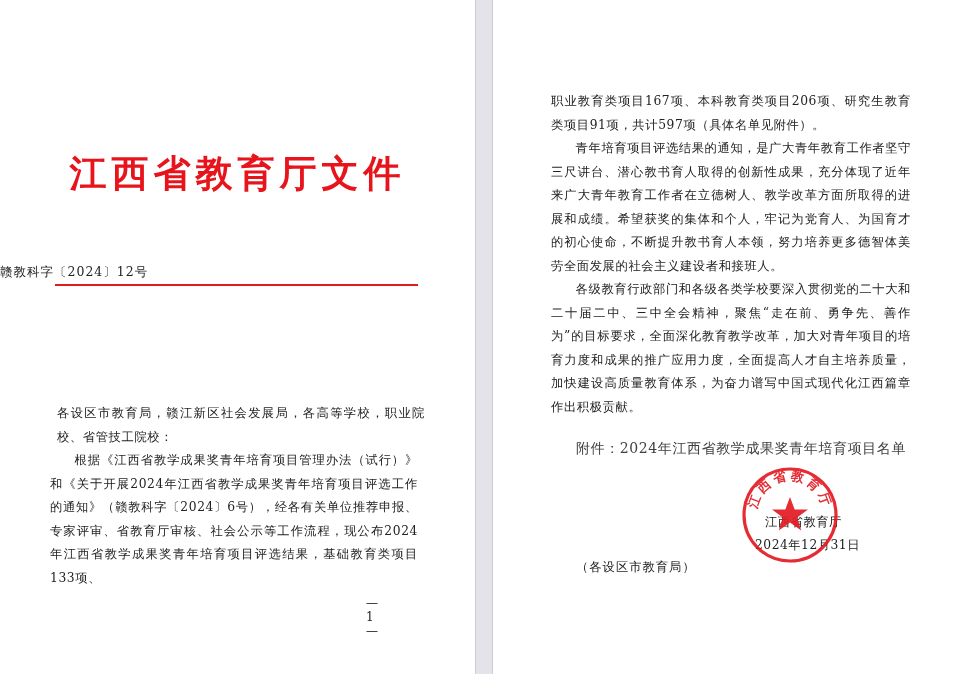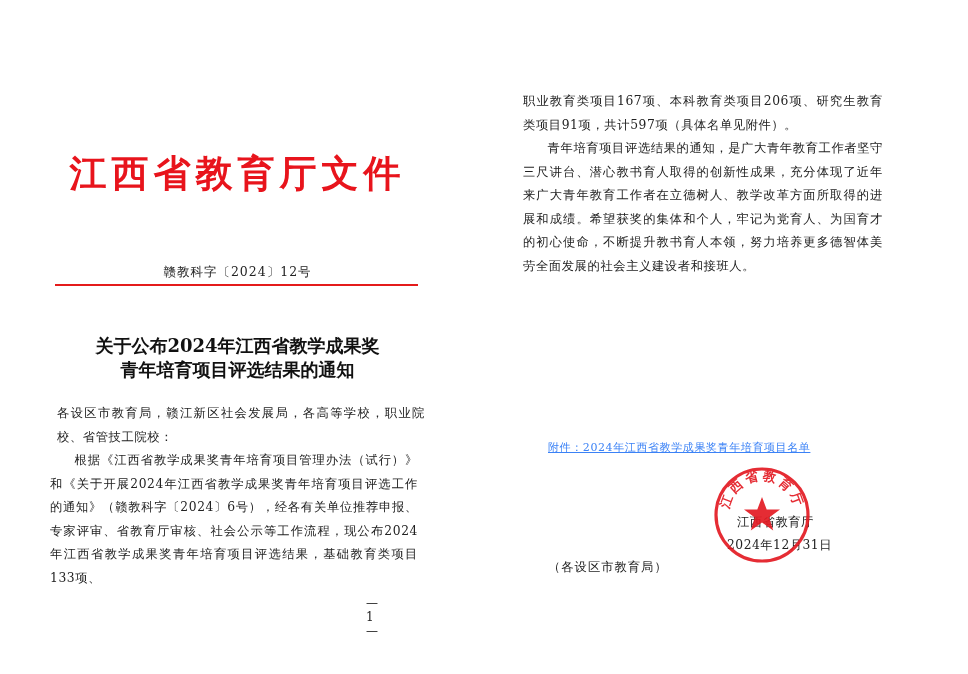--- a/index.html
+++ b/index.html
@@ -29,42 +29,41 @@
       border-right: 1px solid #cfcdd6;
       box-sizing: border-box;
     }
     .page {
       position: absolute;
       top: 0;
       height: 674px;
       background: #ffffff;
     }
     .page-1 { left: 0; width: 387px; }
-    .page-2 { left: 465px; width: 429px; padding-left: 16px; }
+    .page-2 { left: 493px; width: 429px; padding-left: 16px; }
 
     
     .doc-header {
       position: absolute;
       left: 0;
       width: 475px;
       top: 148px;
       text-align: center;
       color: #e8141c;
       font-family: "DejaVu Serif", "Liberation Serif", serif;
       font-weight: bold;
       font-size: 37px;
       letter-spacing: 5px;
       line-height: 50px;
     }
     .doc-number {
       position: absolute;
       left: 0;
       width: 475px;
       top: 264px;
-      text-align: center;
       font-size: 12.5px;
       letter-spacing: 1px;
       color: #222;
     }
     .red-rule {
       position: absolute;
       left: 55px;
       width: 363px;
       top: 284px;
       height: 2px;
@@ -112,24 +111,23 @@
     .p2-block {
       left: 58px;
       width: 360px;
       top: 90px;
     }
     .p2-block p { margin: 0; }
     .attachment {
       position: absolute;
       left: 83px;
       top: 440px;
-      font-size: 11px;
+      font-size: 14px;
       letter-spacing: 0.6px;
-      color: #3b82f6;
-      text-decoration: underline;
+      color: #404040;
     }
     .sign-org {
       position: absolute;
       left: 272px;
       top: 514px;
       font-size: 12.3px;
       color: #222;
       letter-spacing: 0.5px;
       z-index: 1;
     }
@@ -162,35 +160,32 @@
   </style>
 </head>
 <body>
 
 <div class="viewer">
 
   <div class="page page-1">
     <div class="doc-header">江西省教育厅文件</div>
     <div class="doc-number">赣教科字〔2024〕12号</div>
     <div class="red-rule"></div>
-    <div class="title">
-      <div>关于公布2024年江西省教学成果奖</div>
-      <div>青年培育项目评选结果的通知</div>
-    </div>
     <div class="body-text p1-addressee">各设区市教育局，赣江新区社会发展局，各高等学校，职业院校、省管技工院校：</div>
     <div class="body-text p1-para indent">根据《江西省教学成果奖青年培育项目管理办法（试行）》和《关于开展2024年江西省教学成果奖青年培育项目评选工作的通知》（赣教科字〔2024〕6号），经各有关单位推荐申报、专家评审、省教育厅审核、社会公示等工作流程，现公布2024年江西省教学成果奖青年培育项目评选结果，基础教育类项目133项、</div>
     <div class="page-num page-num-1">— 1 —</div>
   </div>
 
   <div class="gutter"></div>
 
   <div class="page page-2">
     <div class="body-text p2-block">
       <p>职业教育类项目167项、本科教育类项目206项、研究生教育类项目91项，共计597项（具体名单见附件）。</p>
       <p class="indent">青年培育项目评选结果的通知，是广大青年教育工作者坚守三尺讲台、潜心教书育人取得的创新性成果，充分体现了近年来广大青年教育工作者在立德树人、教学改革方面所取得的进展和成绩。希望获奖的集体和个人，牢记为党育人、为国育才的初心使命，不断提升教书育人本领，努力培养更多德智体美劳全面发展的社会主义建设者和接班人。</p>
+      <p class="indent">各级教育行政部门和各级各类学校要深入贯彻党的二十大和二十届二中、三中全会精神，聚焦“走在前、勇争先、善作为”的目标要求，全面深化教育教学改革，加大对青年项目的培育力度和成果的推广应用力度，全面提高人才自主培养质量，加快建设高质量教育体系，为奋力谱写中国式现代化江西篇章作出积极贡献。</p>
     </div>
     <div class="attachment">附件：2024年江西省教学成果奖青年培育项目名单</div>
 
     <svg class="seal" viewBox="0 0 100 100">
       <circle cx="50" cy="50" r="46" fill="none" stroke="#e31b23" stroke-width="3.2"></circle>
       <defs>
         <path id="sealArc" d="M 20 62 A 33 33 0 1 1 80 62"></path>
       </defs>
       <text font-size="13" font-weight="bold" fill="#e31b23" font-family="DejaVu Serif, serif" letter-spacing="3">
         <textPath href="#sealArc" startOffset="50%" text-anchor="middle">江西省教育厅</textPath>

